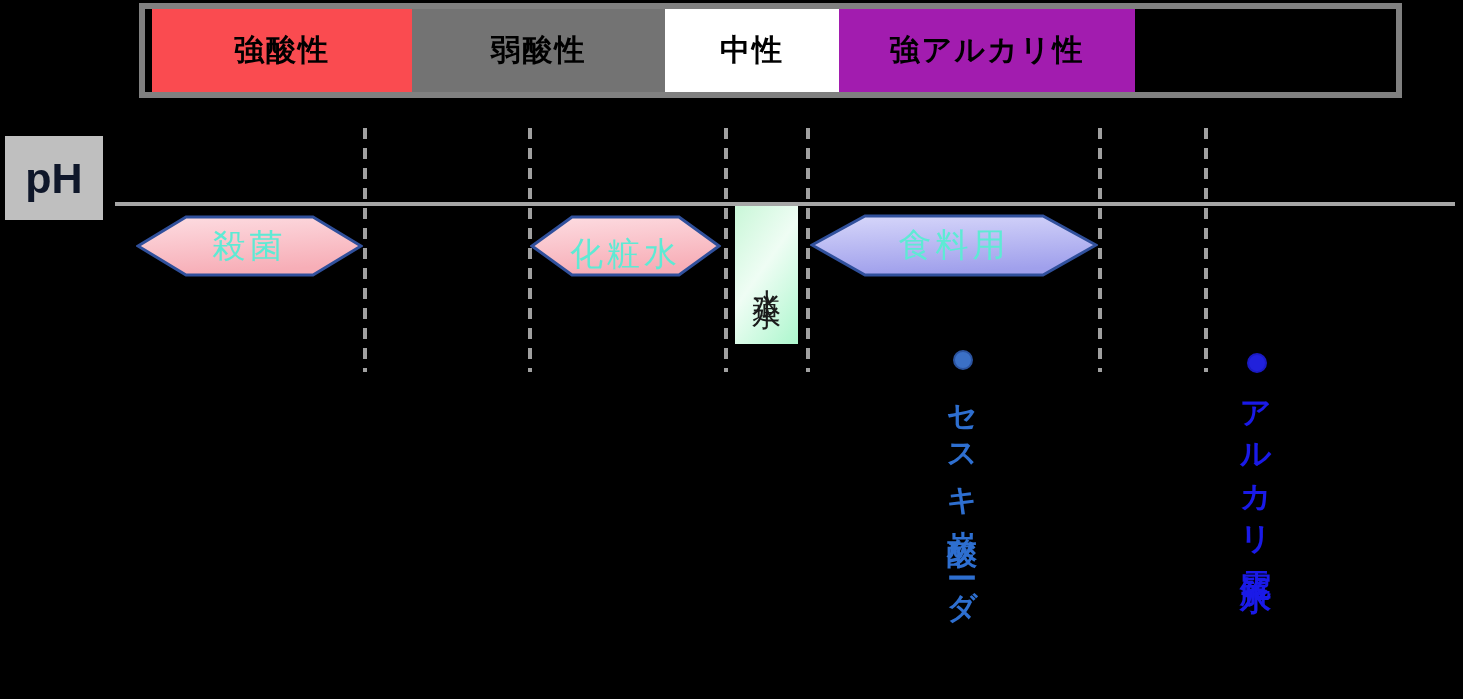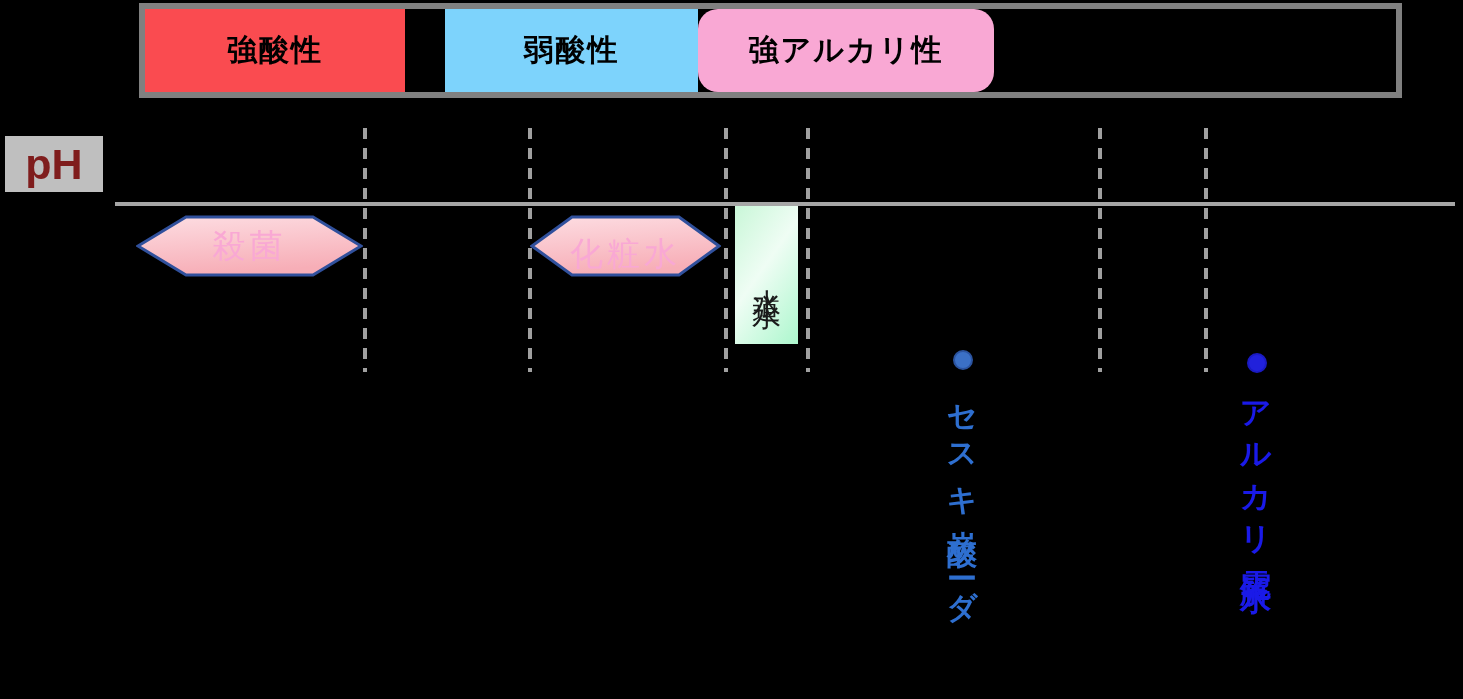--- a/index.html
+++ b/index.html
@@ -13,20 +13,21 @@
   }
 
   
   .scale-bar {
     position: absolute;
     left: 139px; top: 3px;
     width: 1263px; height: 95px;
     border: 6px solid #808080;
     box-sizing: border-box;
     display: flex;
+    padding-left: 7px;
   }
   .scale-seg {
     height: 100%;
     display: flex;
     align-items: center;
     justify-content: center;
     font-size: 30px;
     font-weight: bold;
     color: #000;
     letter-spacing: 2px;
@@ -35,24 +36,24 @@
   .seg-0 { width: 260px; }
   .seg-1 { width: 253px; }
   .seg-2 { width: 174px; }
   .seg-3 { width: 268px; }
   .seg-4 { width: 296px; }
 
   
   .ph-box {
     position: absolute;
     left: 5px; top: 136px;
-    width: 98px; height: 56px;
+    width: 98px; height: 84px;
     background: #BFBFBF;
     display: flex; align-items: center; justify-content: center;
-    font-size: 43px; font-weight: bold; color: #7f1d1d;
+    font-size: 43px; font-weight: bold; color: #0f172a;
   }
 
   
   .axis-line {
     position: absolute;
     left: 115px; top: 202px;
     width: 1340px; height: 4px;
     background: #A6A6A6;
   }
   .tick {
@@ -65,21 +66,21 @@
   }
 
   
   .hex { position: absolute; }
   .hex svg { display: block; }
   .hex-label {
     position: absolute;
     left: 0; top: 0; right: 0; bottom: 0;
     display: flex; align-items: center; justify-content: center;
     font-size: 33px;
-    color: #f9a8d4;
+    color: #5eead4;
     letter-spacing: 4px;
     white-space: nowrap;
     pointer-events: none;
   }
 
   
   .tap-water {
     position: absolute;
     left: 735px; top: 206px;
     width: 63px; height: 138px;
@@ -112,22 +113,23 @@
   .vtext-1 { left: 947px; top: 383px; font-size: 30px; letter-spacing: 7px; }
   .vtext-2 { left: 1240px; top: 380px; font-size: 31px; letter-spacing: 6px; }
 </style>
 </head>
 <body>
 
 <div id="stage">
 
   <div class="scale-bar">
     <div class="scale-seg seg-0" style="background-color: rgb(250, 75, 80);">強酸性</div>
-    <div class="scale-seg seg-1" style="background-color: #7dd3fc; margin-left: 40px;">弱酸性</div>
-    <div class="scale-seg seg-4" style="background-color: #f9a8d4; border-radius: 20px;">強アルカリ性</div>
+    <div class="scale-seg seg-1" style="background-color: #737373;">弱酸性</div>
+    <div class="scale-seg seg-2" style="background-color: rgb(255, 255, 255);">中性</div>
+    <div class="scale-seg seg-4" style="background-color: #a21caf;">強アルカリ性</div>
   </div>
 
   <div class="ph-box">pH</div>
   <div class="axis-line"></div>
 
   <div class="tick" style="left:363px"></div>
   <div class="tick" style="left:528px"></div>
   <div class="tick" style="left:724px"></div>
   <div class="tick" style="left:806px"></div>
   <div class="tick" style="left:1098px"></div>
@@ -153,20 +155,26 @@
     <div class="hex-label">殺菌</div>
   </div>
 
   <div class="hex" style="left:530px; top:215px; width:191px; height:79px">
     <svg width="191" height="62">
       <polygon points="2,31 42,2 149,2 189,31 149,60 42,60" fill="url(#gpink)" stroke="#30509C" stroke-width="3"></polygon>
     </svg>
     <div class="hex-label">化粧水</div>
   </div>
 
+  <div class="hex" style="left:810px; top:214px; width:288px; height:63px">
+    <svg width="288" height="63">
+      <polygon points="2,31 55,2 233,2 286,31 233,61 55,61" fill="url(#gpurple)" stroke="#30509C" stroke-width="3"></polygon>
+    </svg>
+    <div class="hex-label">食料用</div>
+  </div>
 
 
 
   <div class="tap-water">
     <div class="vlabel">水道水</div>
   </div>
 
   <div class="bullet-dot dot-1"></div>
   <div class="vtext vtext-1" style="color: rgb(46, 111, 208);">セスキ炭酸ソーダ</div>
 

